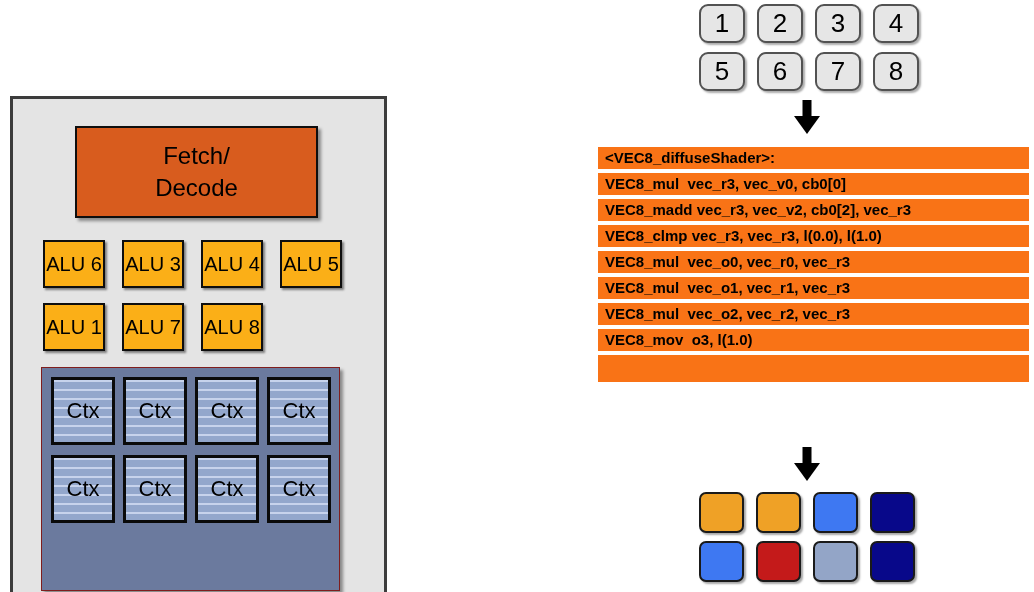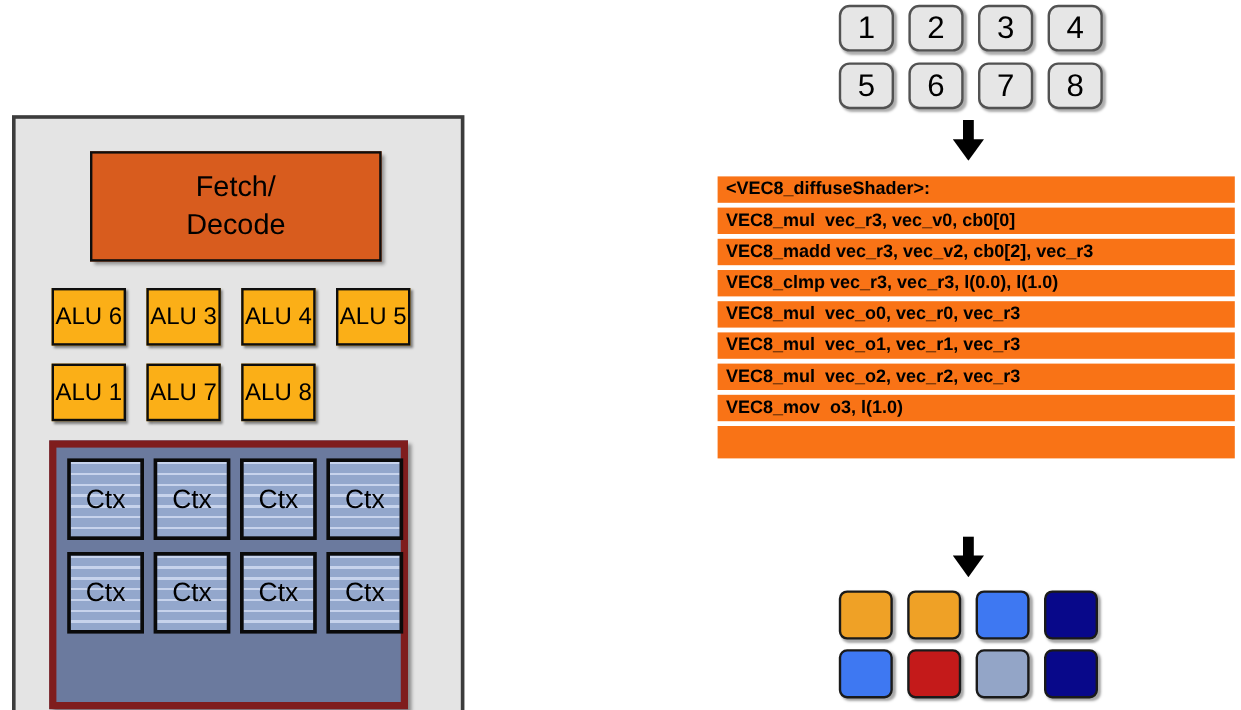--- a/index.html
+++ b/index.html
@@ -44,21 +44,21 @@
     border: 2px solid #0E0E0E;
     box-shadow: 2px 2px 2px rgba(0,0,0,0.45);
     display: flex; align-items: center; justify-content: center;
     font-size: 20px; color: #000;
   }
   #ctx-panel {
     position: absolute;
     left: 28px; top: 268px;
     width: 299px; height: 224px;
     background: #6B7A9E;
-    border: 6px solid #7f1d1d;
+    border: 1px solid #7f1d1d;
     box-shadow: 3px 3px 3px rgba(0,0,0,0.40);
   }
   #ctx-grid {
     position: absolute;
     left: 9px; top: 9px;
     display: grid;
     grid-template-columns: repeat(4, 64px);
     gap: 10px 8px;
   }
   .ctx-box {

